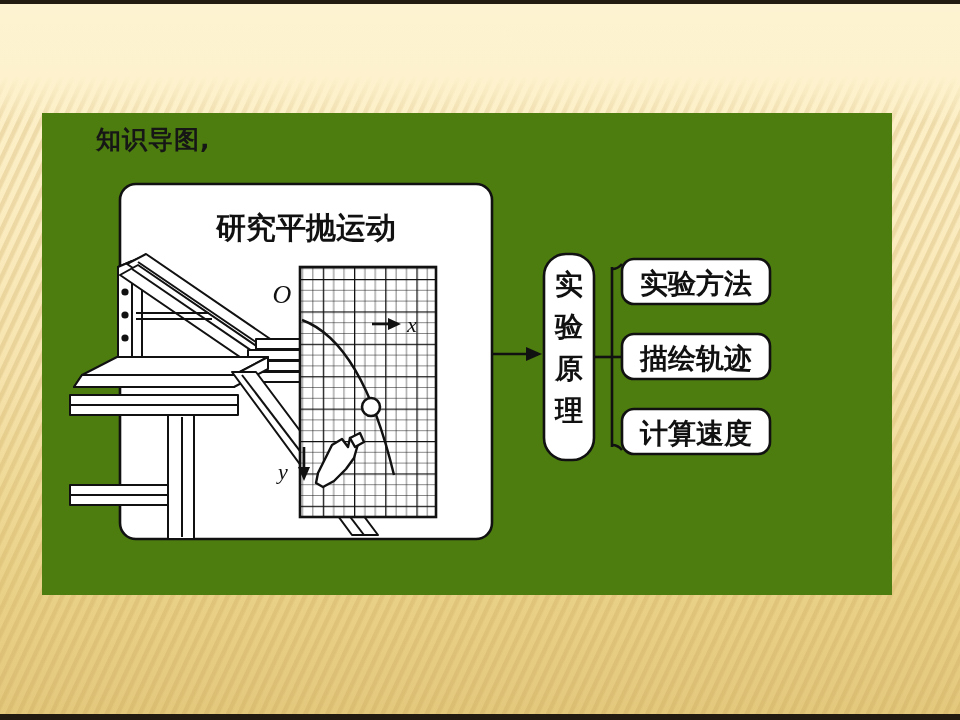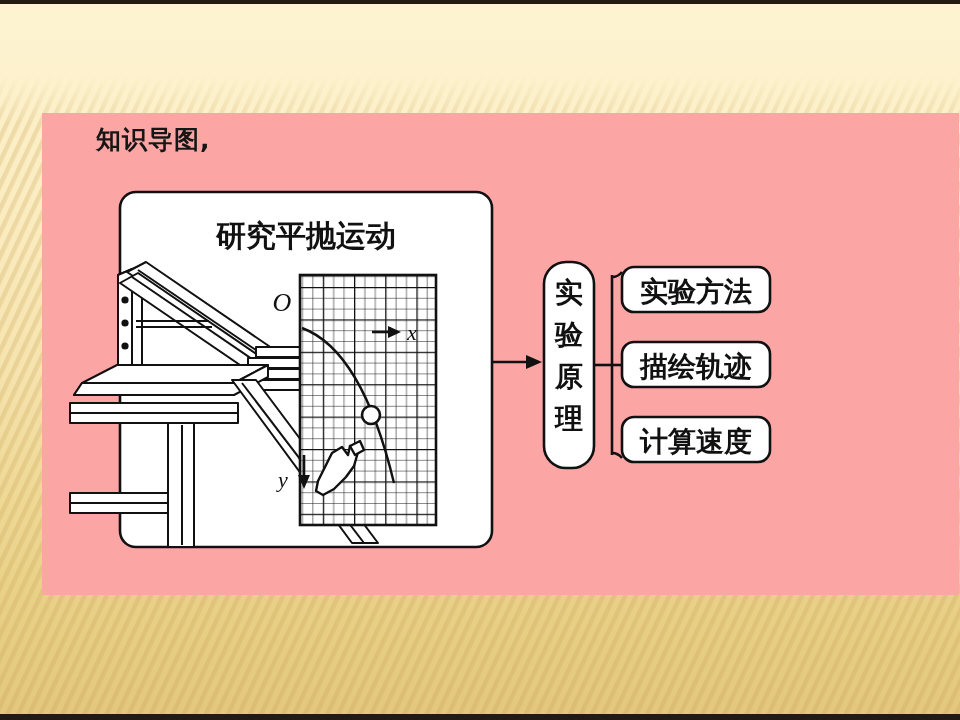--- a/index.html
+++ b/index.html
@@ -67,43 +67,43 @@
     width: 960px;
     height: 4px;
     background: #221b12;
   }
 
   
   #content-card {
     position: absolute;
     left: 42px;
     top: 113px;
-    width: 917px;
+    width: 850px;
     height: 482px;
-    background: #fca5a5;
+    background: #4d7c0f;
   }
 
   
   #page-title {
     position: absolute;
     left: 54px;
     top: 10px;
     font-family: "DejaVu Sans", "Liberation Sans", sans-serif;
     font-size: 25px;
     font-weight: 600;
     color: #161616;
     letter-spacing: 1px;
     white-space: nowrap;
   }
 
   
   #diagram-stage {
     position: absolute;
     left: 0;
-    top: 12px;
+    top: 4px;
     width: 866px;
     height: 482px;
   }
 
   svg text {
     font-family: "Liberation Serif", "DejaVu Serif", serif;
   }
   .cjk {
     font-family: "DejaVu Sans", "Liberation Sans", sans-serif;
     font-weight: 700;

